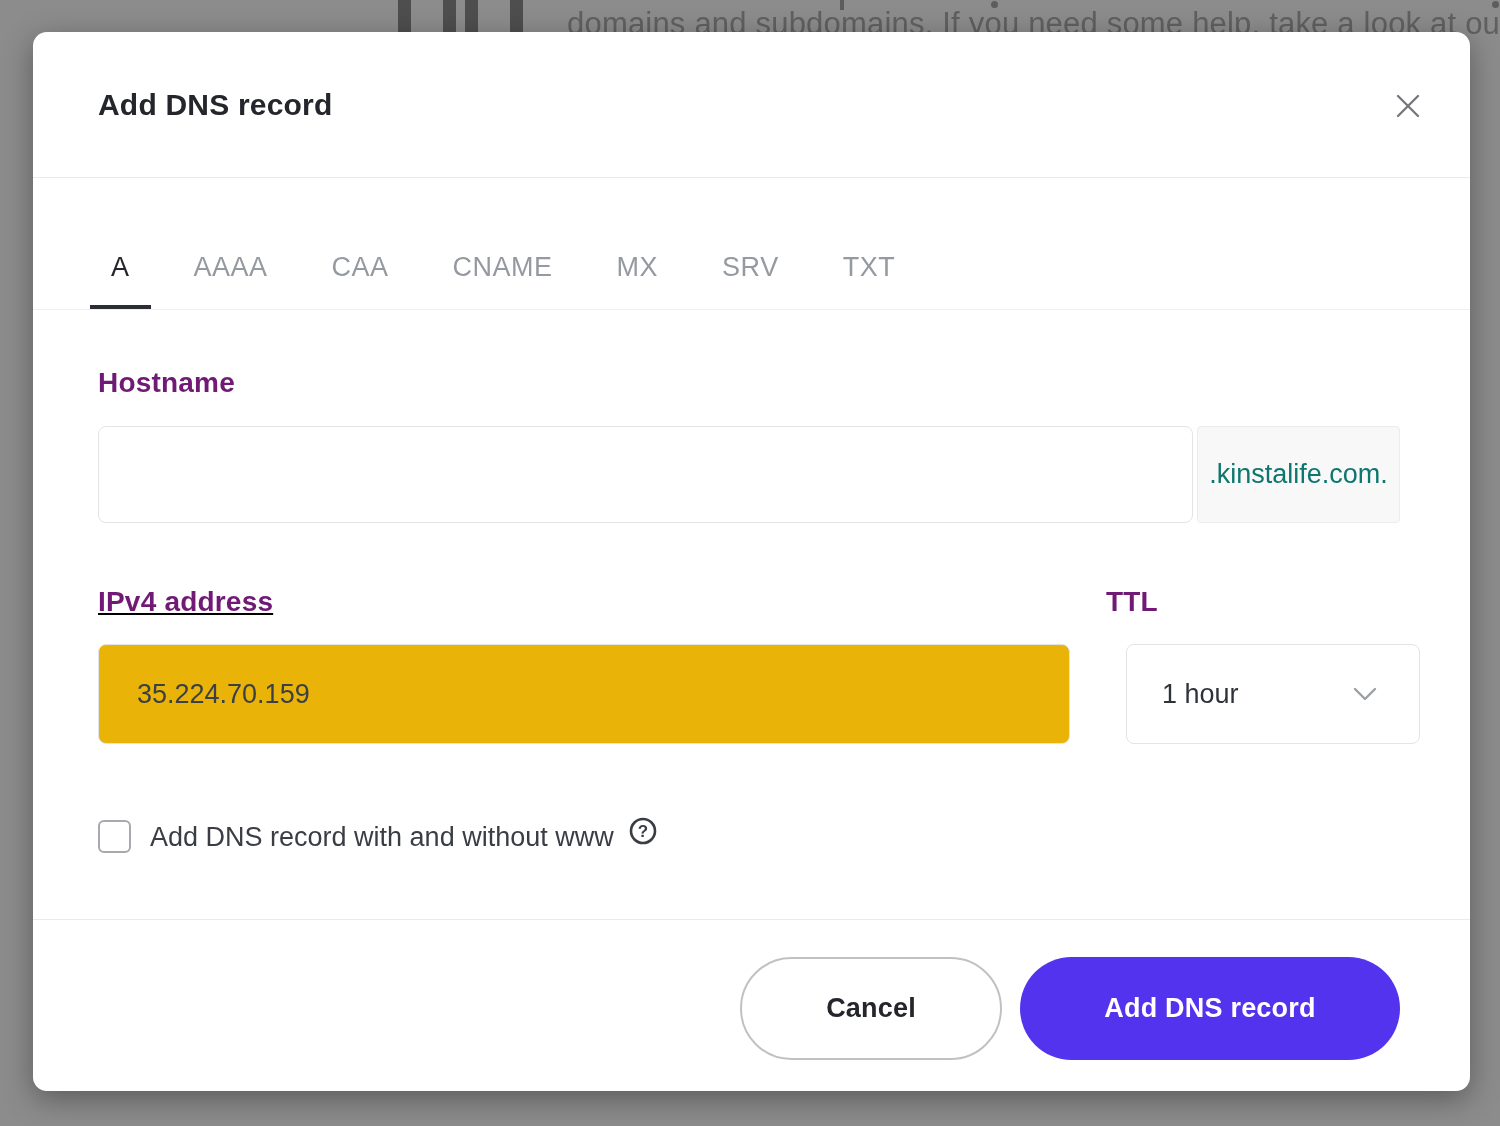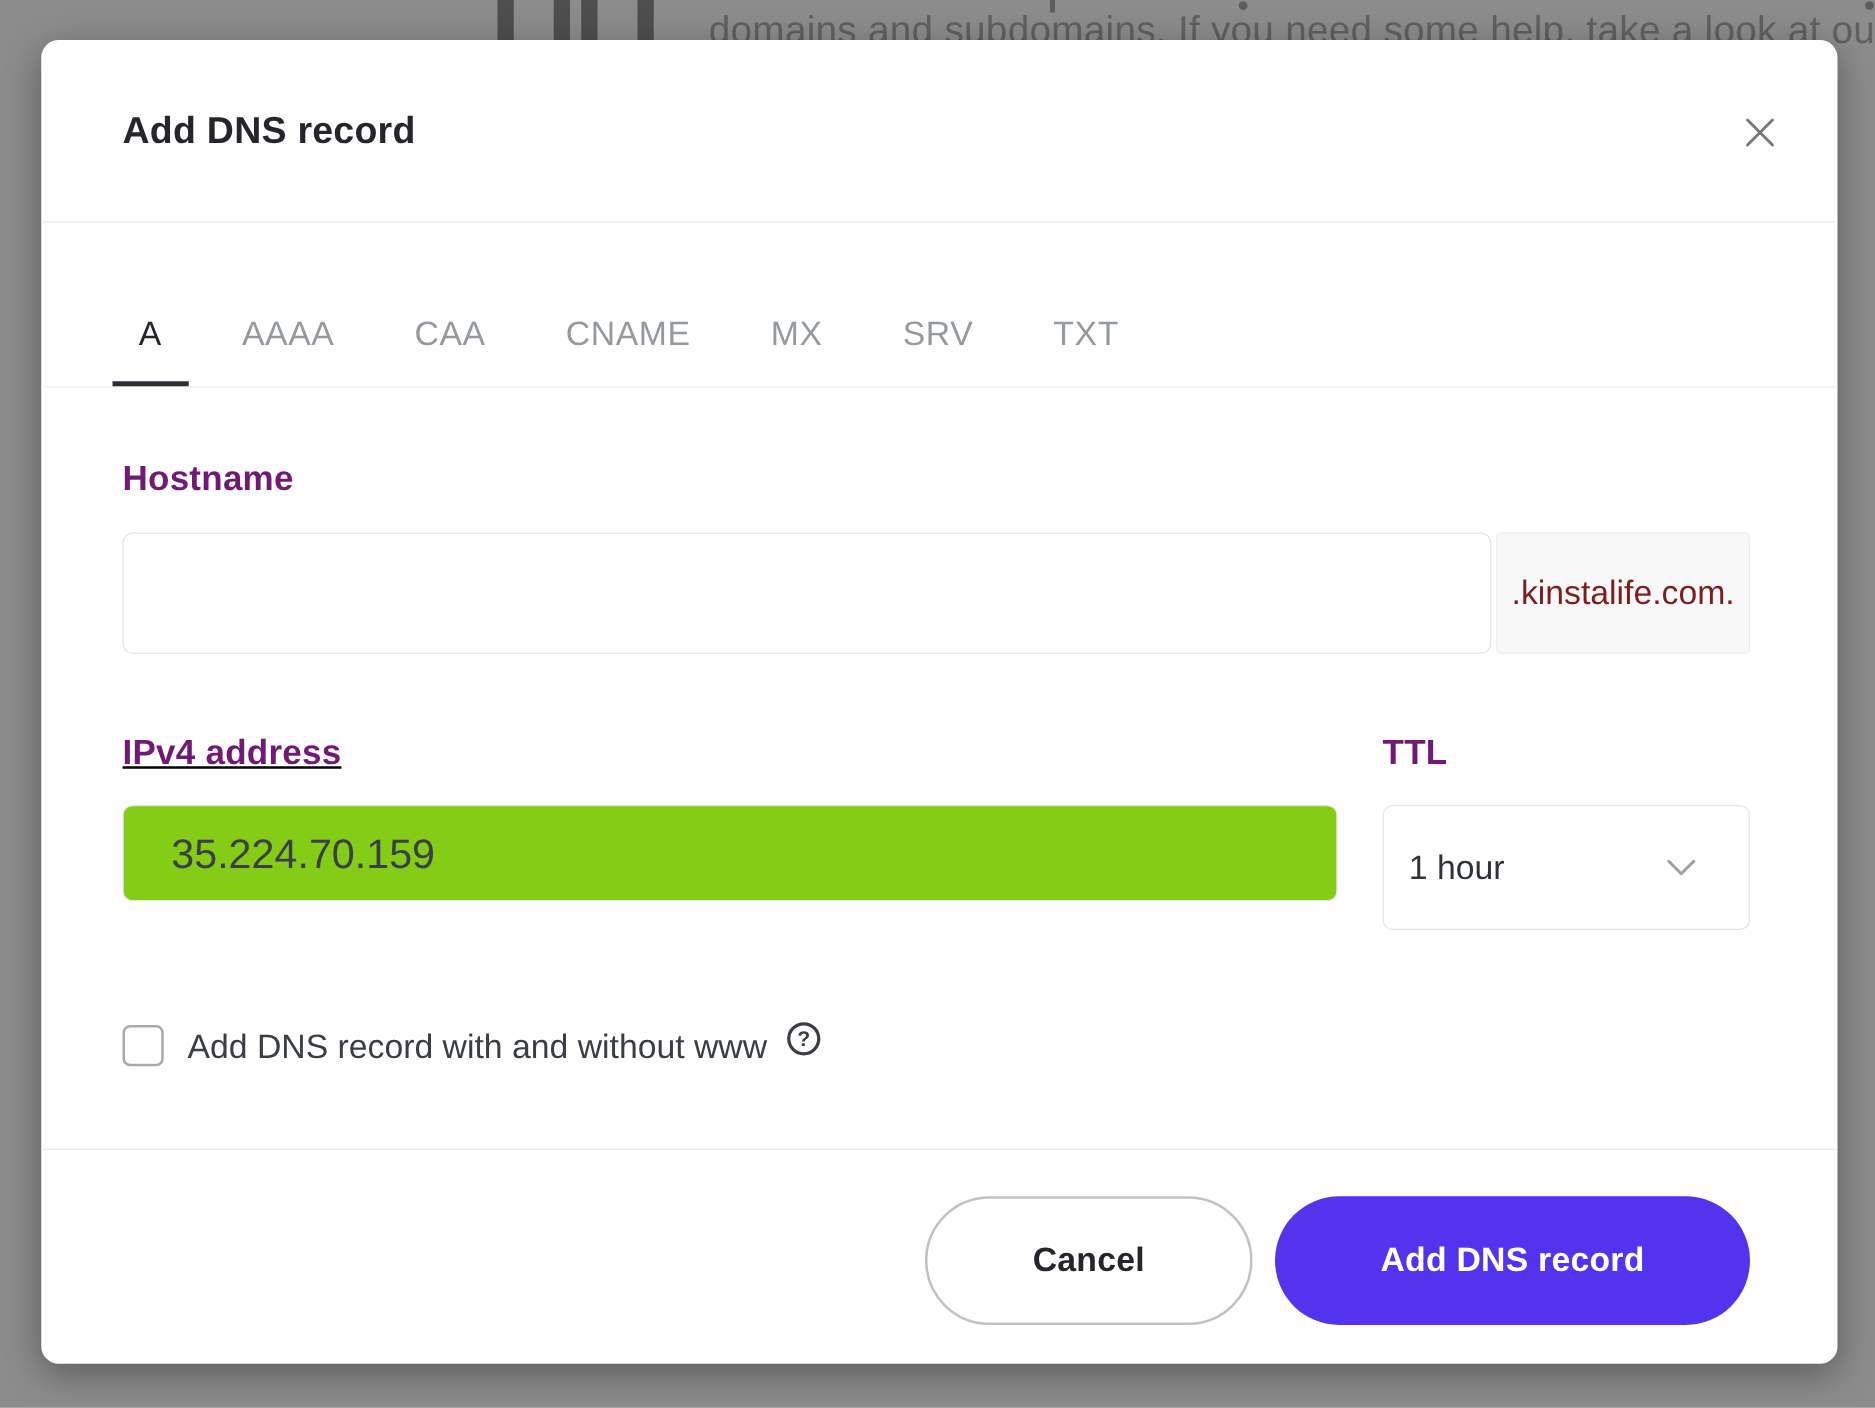--- a/index.html
+++ b/index.html
@@ -81,38 +81,38 @@
     flex: 1 1 auto; height: 97px;
     border: 1px solid #e4e4e6; border-radius: 8px;
     font-size: 27px; color: #3b3f46; padding: 0 30px;
     outline: none; font-family: "Liberation Sans", sans-serif;
     background: #ffffff;
   }
   .hostname-suffix {
     width: 203px; height: 97px; margin-left: 4px;
     background: #f8f8f8; border: 1px solid #ececec; border-radius: 4px;
     display: flex; align-items: center; justify-content: center;
-    font-size: 27px; color: #7f1d1d;
+    font-size: 27px; color: #0f766e;
   }
 
   .two-col { margin-top: 63px; display: flex; justify-content: space-between; }
   .col-ipv4 { width: 972px; text-decoration: underline; }
   .col-ttl { width: 294px; }
   .text-input {
-    margin-top: 26px; width: 100%; height: 77px;
+    margin-top: 26px; width: 100%; height: 100px;
     border: 1px solid #e4e4e6; border-radius: 8px;
-    font-size: 33px; color: #3b3f46; padding: 0 38px;
+    font-size: 27px; color: #3b3f46; padding: 0 38px;
     outline: none; font-family: "Liberation Sans", sans-serif;
-    background: #84cc16;
+    background: #eab308;
   }
   .select-box {
     margin-top: 26px; width: 100%; height: 100px;
     border: 1px solid #e4e4e6; border-radius: 8px;
     display: flex; align-items: center; justify-content: space-between;
-    padding: 0 42px 0 20px; cursor: pointer; background: #ffffff;
+    padding: 0 42px 0 35px; cursor: pointer; background: #ffffff; margin-left: 20px;
   }
   .select-value { font-size: 27px; color: #2f3339; }
 
   .checkbox-row { margin-top: 76px; display: flex; align-items: flex-end; }
   .checkbox {
     width: 33px; height: 33px; border: 2px solid #a6a9ad; border-radius: 6px;
     background: #ffffff; cursor: pointer; flex: 0 0 auto;
   }
   .checkbox-label { margin-left: 19px; font-size: 27px; color: #3a3e44; }
   .help-btn {

